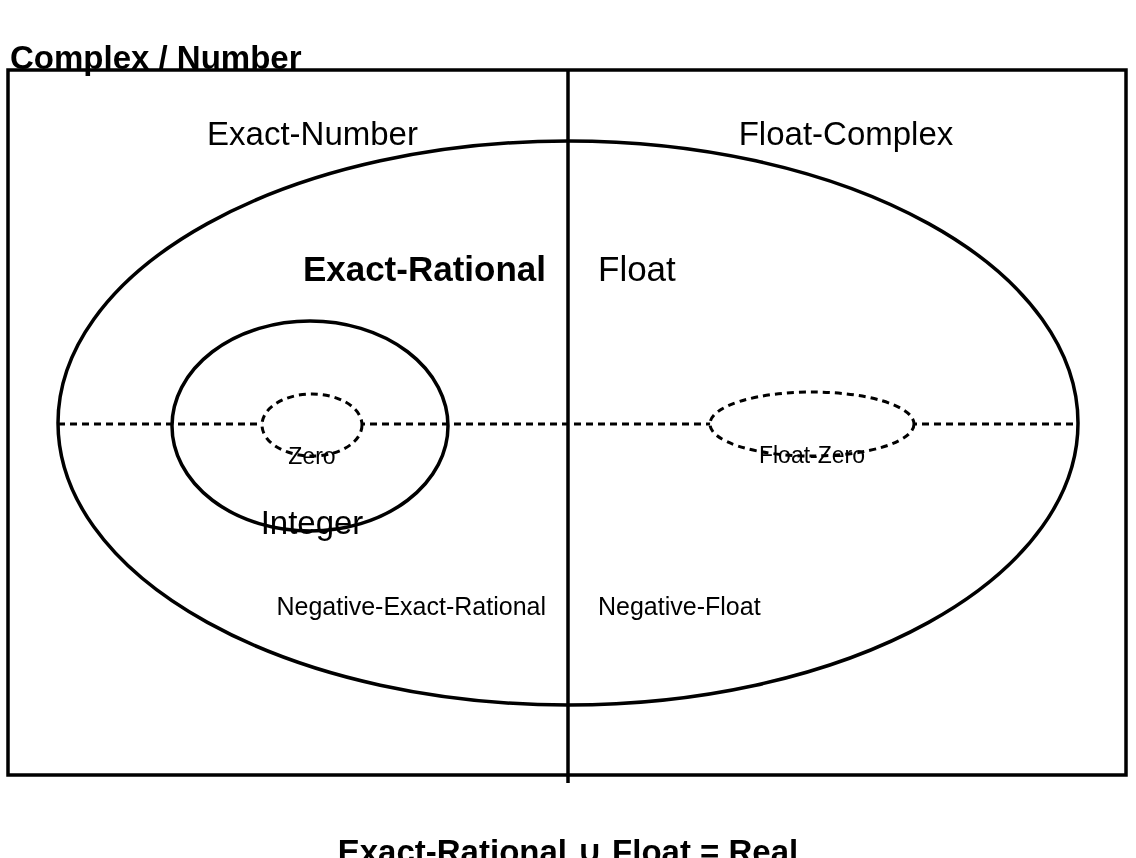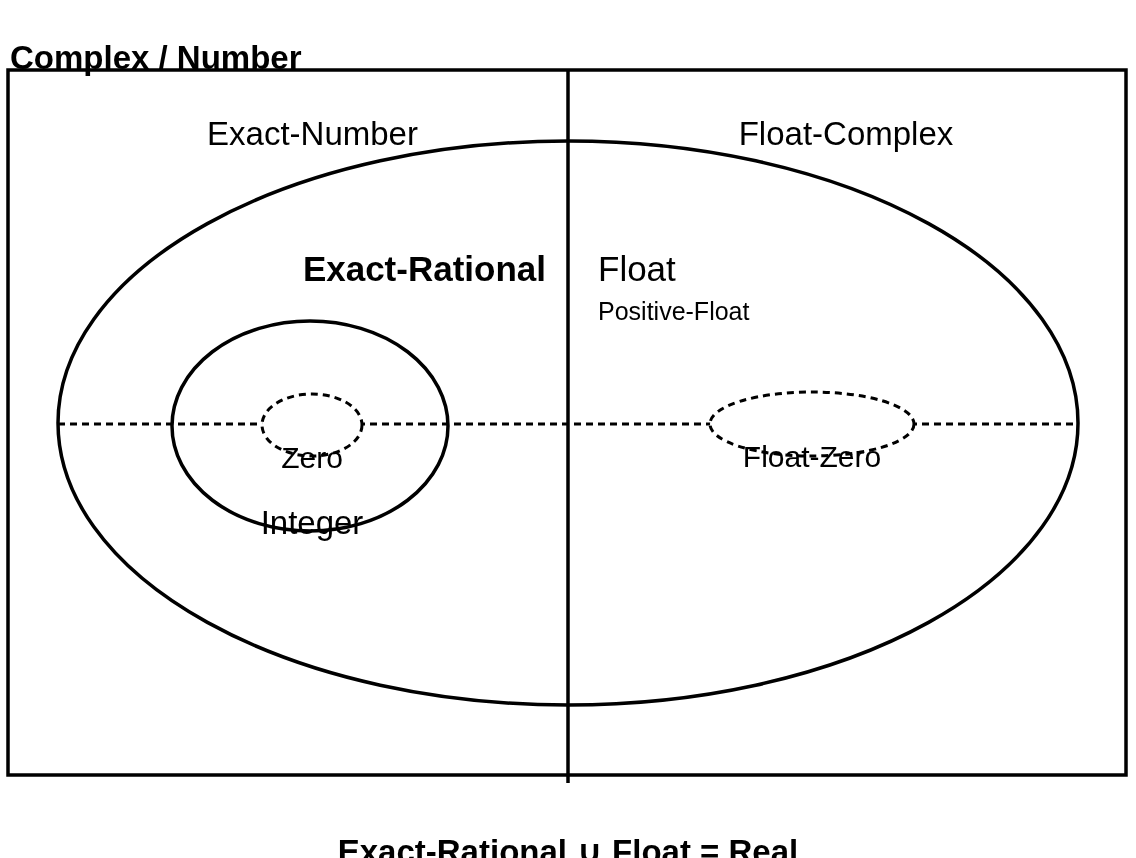--- a/index.html
+++ b/index.html
@@ -73,21 +73,21 @@
   .big-label {
     font-size: 35px;
   }
   .mid-label {
     font-size: 33px;
   }
   .small-label {
     font-size: 25px;
   }
   .tiny-label {
-    font-size: 30px;
+    font-size: 23px;
   }
   .right-col {
     left: 598px;
   }
   .left-col {
     right: 590px;
   }
   .exact-main   { top: 218px; font-weight: bold; }
   .float-main   { top: 218px; }
   .positive-row { top: 266px; }
@@ -122,23 +122,24 @@
     <ellipse class="ln" cx="310" cy="426" rx="138" ry="105"></ellipse>
     <line class="ln dashed" x1="58" y1="424" x2="1078" y2="424"></line>
     <ellipse class="ln dashed whitefill" cx="312" cy="425" rx="50" ry="31"></ellipse>
     <ellipse class="ln dashed whitefill" cx="812" cy="424" rx="102" ry="32"></ellipse>
   </svg>
 
   <div class="lbl header-left">Exact-Number</div>
   <div class="lbl header-right">Float-Complex</div>
 
   <div class="lbl big-label left-col exact-main">Exact-Rational</div>
+  <div class="lbl small-label left-col negative-row">Negative-Exact-Rational</div>
 
   <div class="lbl big-label right-col float-main">Float</div>
-  <div class="lbl small-label right-col positive-row">Positive-Float</div>
+  <div class="lbl small-label right-col negative-row">Negative-Float</div>
 
   <div class="lbl mid-label integer-lbl">Integer</div>
   <div class="lbl tiny-label zero-lbl">Zero</div>
   <div class="lbl tiny-label float-zero-lbl">Float-Zero</div>
 
   <div class="lbl caption">Exact-Rational ∪ Float = Real</div>
 
 </div>
 
 </body></html>

